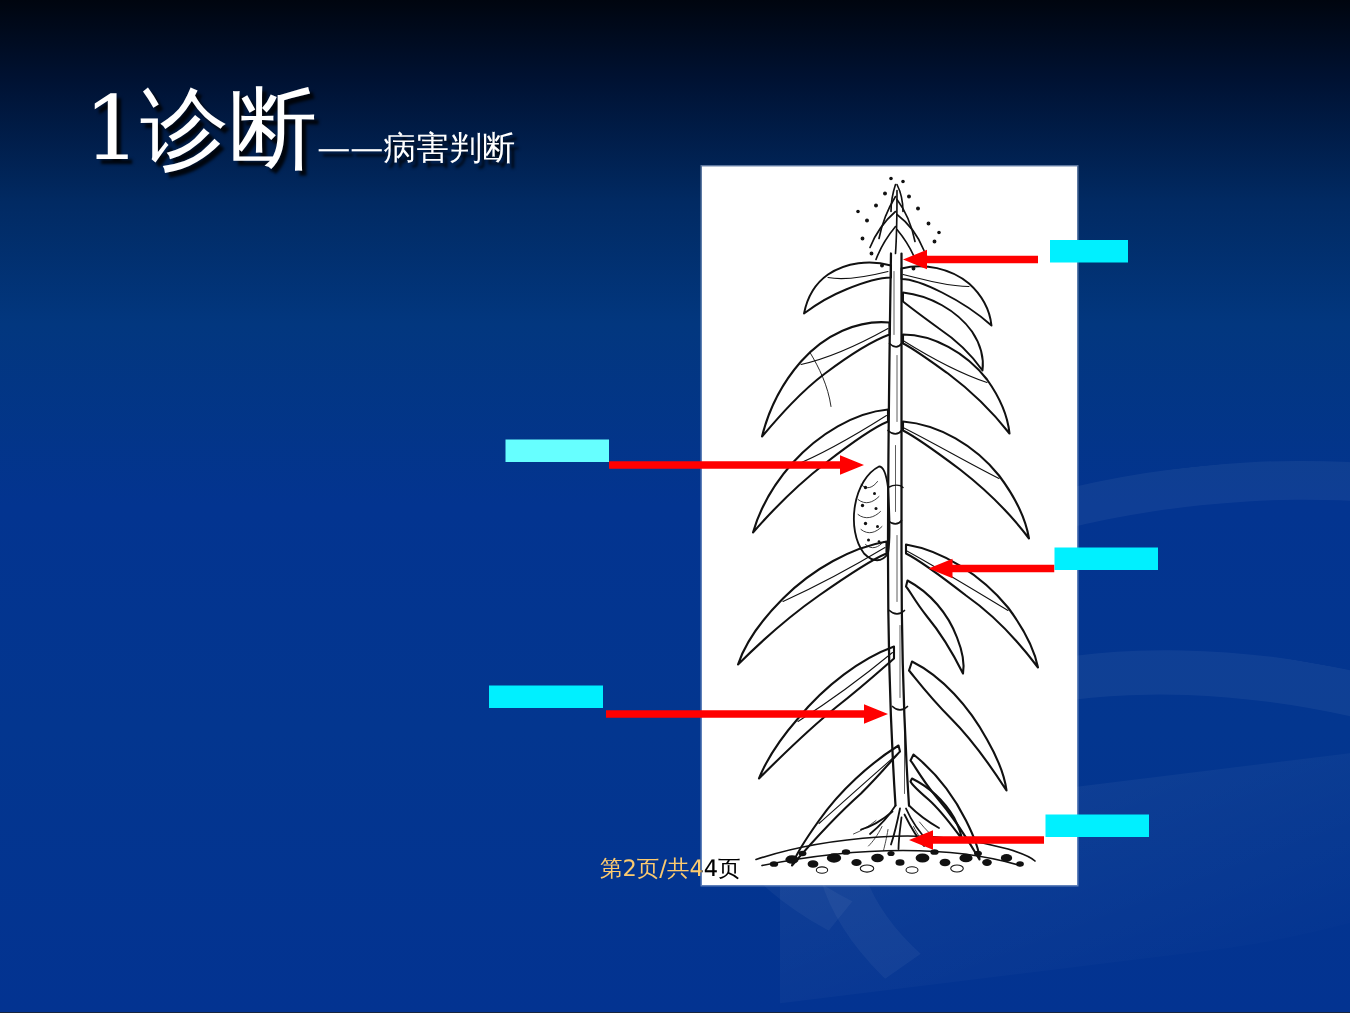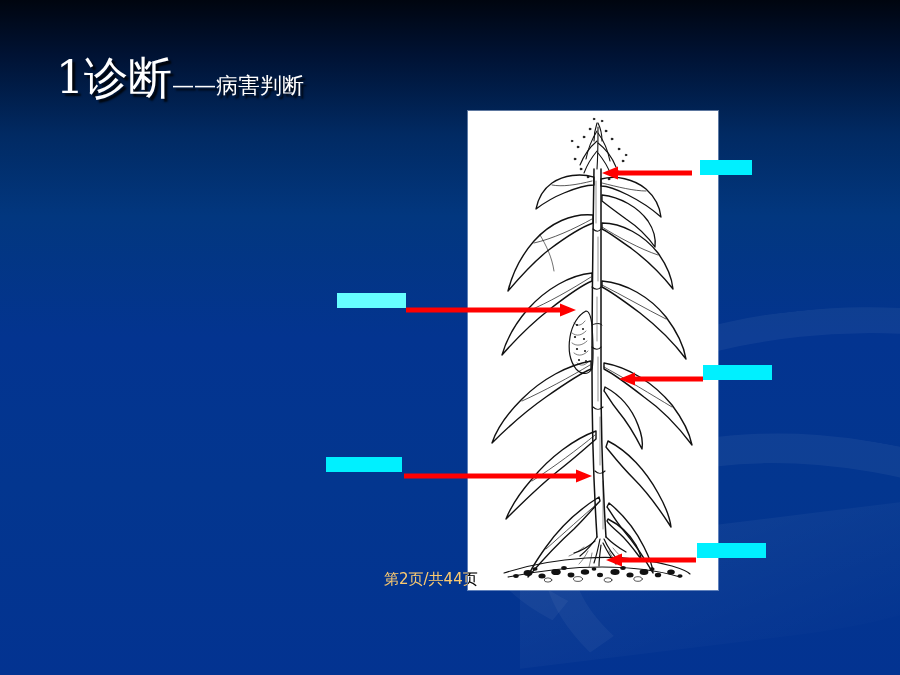--- a/index.html
+++ b/index.html
@@ -67,21 +67,21 @@
     position: absolute;
     left: 56px;
     top: 56px;
     color: #ffffff;
     white-space: nowrap;
     text-shadow: 3px 3px 2px rgba(0,0,0,0.85);
     line-height: 1;
   }
   #title .t-main {
     font-family: "DejaVu Serif", "Liberation Serif", serif;
-    font-size: 44px;
+    font-size: 59px;
     letter-spacing: 0px;
     vertical-align: baseline;
   }
   #title .t-sub {
     font-family: "DejaVu Serif", "Liberation Serif", serif;
     font-size: 22px;
     vertical-align: baseline;
   }
 
   
@@ -127,21 +127,21 @@
 
   #arrow-tassel { left: 602px; top: 166px; width: 90px;  }
   #arrow-ear    { left: 406px; top: 303px; width: 170px; }
   #arrow-stalk  { left: 619px; top: 372px; width: 84px;  }
   #arrow-leaf   { left: 404px; top: 469px; width: 188px; }
   #arrow-root   { left: 606px; top: 553px; width: 90px;  }
 
   
   #footer {
     position: absolute;
-    left: 384px;
+    left: 400px;
     top: 570px;
     color: #ffffff;
     font-family: "DejaVu Sans", "Liberation Sans", sans-serif;
     font-size: 15px;
     white-space: nowrap;
     mix-blend-mode: difference;
   }
 </style>
 </head>
 <body>

